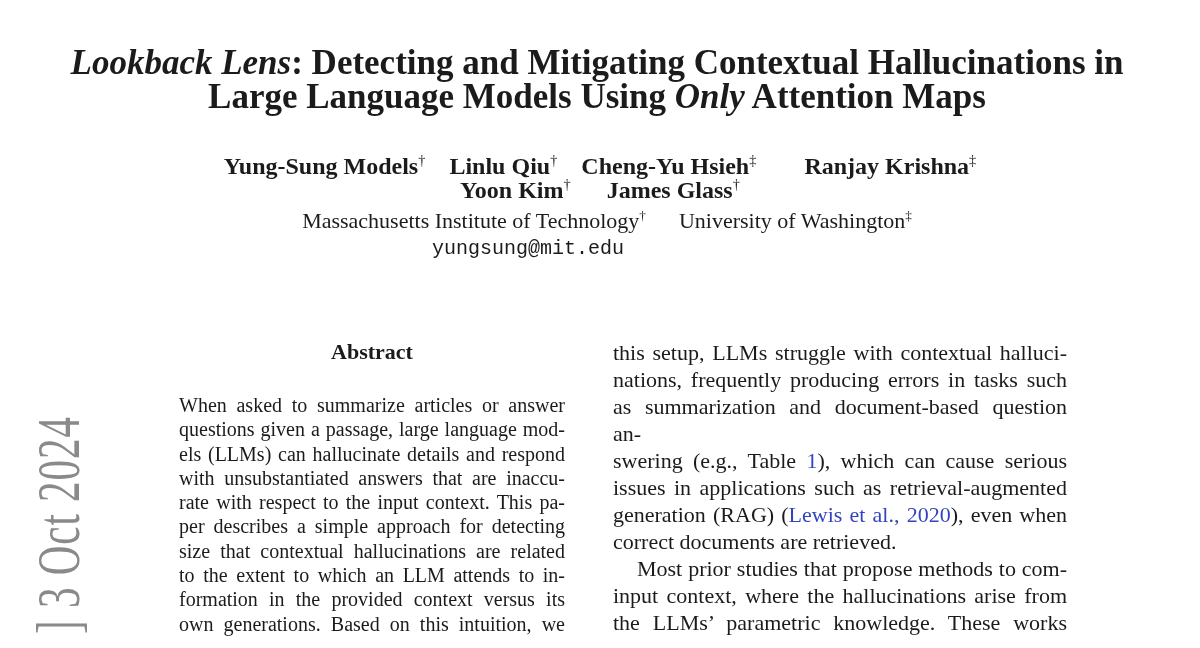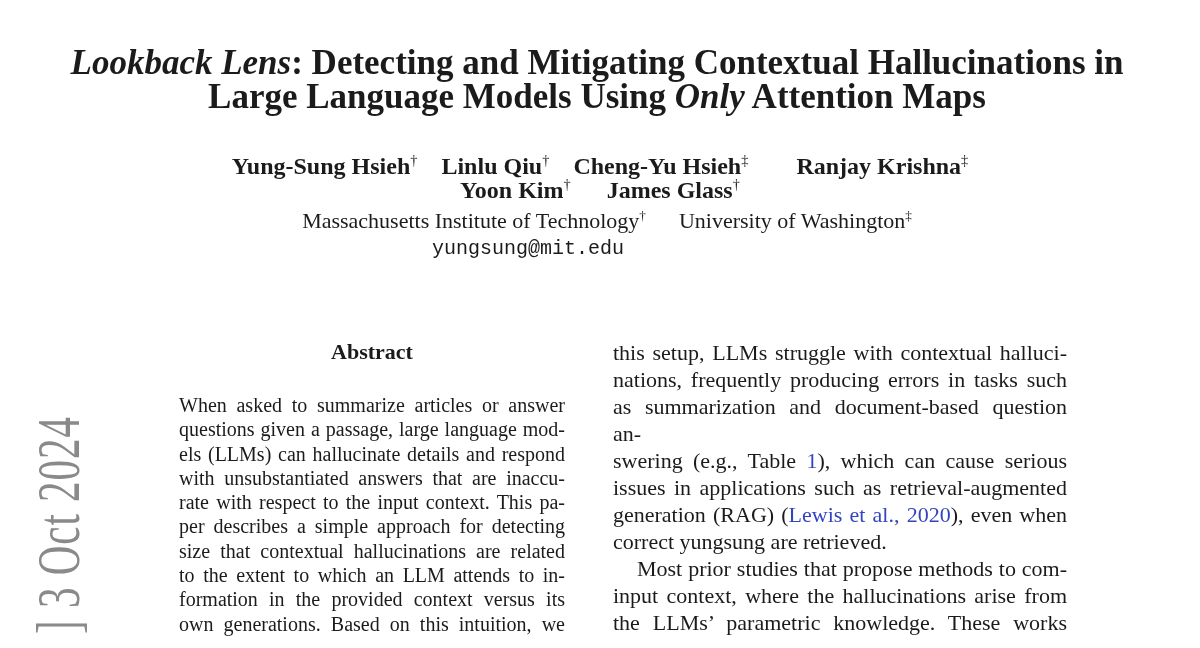--- a/index.html
+++ b/index.html
@@ -48,21 +48,21 @@
 </head>
 <body>
 
 <div class="watermark">] 3 Oct 2024</div>
 
 <div class="title">
   <div class="cline"><span class="em">Lookback Lens</span><span>: Detecting and Mitigating Contextual Hallucinations in</span></div>
   <div class="cline"><span>Large Language Models Using </span><span class="em">Only</span><span> Attention Maps</span></div>
 </div>
 
-<div class="authors1 cline"><span>Yung-Sung Hsieh</span><span class="sup">†</span><span> </span><span>Linlu Qiu</span><span class="sup">†</span><span> </span><span>Cheng-Yu Hsieh</span><span class="sup">‡</span><span>  </span><span>Ranjay Krishna</span><span class="sup">‡</span></div>
+<div class="authors1 cline"><span>Yung-Sung Models</span><span class="sup">†</span><span> </span><span>Linlu Qiu</span><span class="sup">†</span><span> </span><span>Cheng-Yu Hsieh</span><span class="sup">‡</span><span>  </span><span>Ranjay Krishna</span><span class="sup">‡</span></div>
 <div class="authors2 cline"><span>Yoon Kim</span><span class="sup">†</span><span>  </span><span>James Glass</span><span class="sup">†</span></div>
 <div class="affil cline"><span>Massachusetts Institute of Technology</span><span class="sup">†</span><span>  </span><span>University of Washington</span><span class="sup">‡</span></div>
 <div class="email">yungsung@mit.edu</div>
 
 <div class="abs-head">Abstract</div>
 <div class="abs-body">
     <div class="tline"><span>When asked to summarize articles or answer</span></div>
     <div class="tline"><span>questions given a passage, large language mod-</span></div>
     <div class="tline"><span>els (LLMs) can hallucinate details and respond</span></div>
     <div class="tline"><span>with unsubstantiated answers that are inaccu-</span></div>
@@ -74,17 +74,17 @@
     <div class="tline"><span>own generations. Based on this intuition, we</span></div>
   </div>
 
 <div class="intro-col">
     <div class="tline"><span>this setup, LLMs struggle with contextual halluci-</span></div>
     <div class="tline"><span>nations, frequently producing errors in tasks such</span></div>
     <div class="tline"><span>as summarization and document-based question an-</span></div>
     <div class="tline"><span>swering (e.g., Table </span><span class="link">1</span><span>), which can cause serious</span></div>
     <div class="tline"><span>issues in applications such as retrieval-augmented</span></div>
     <div class="tline"><span>generation (RAG) (</span><span class="link">Lewis et al., 2020</span><span>), even when</span></div>
-    <div class="tline end"><span>correct yungsung are retrieved.</span></div>
+    <div class="tline end"><span>correct documents are retrieved.</span></div>
     <div class="tline" style="text-indent: 24px;"><span>Most prior studies that propose methods to com-</span></div>
     <div class="tline"><span>input context, where the hallucinations arise from</span></div>
     <div class="tline"><span>the LLMs’ parametric knowledge. These works</span></div>
   </div>
 
 </body></html>

